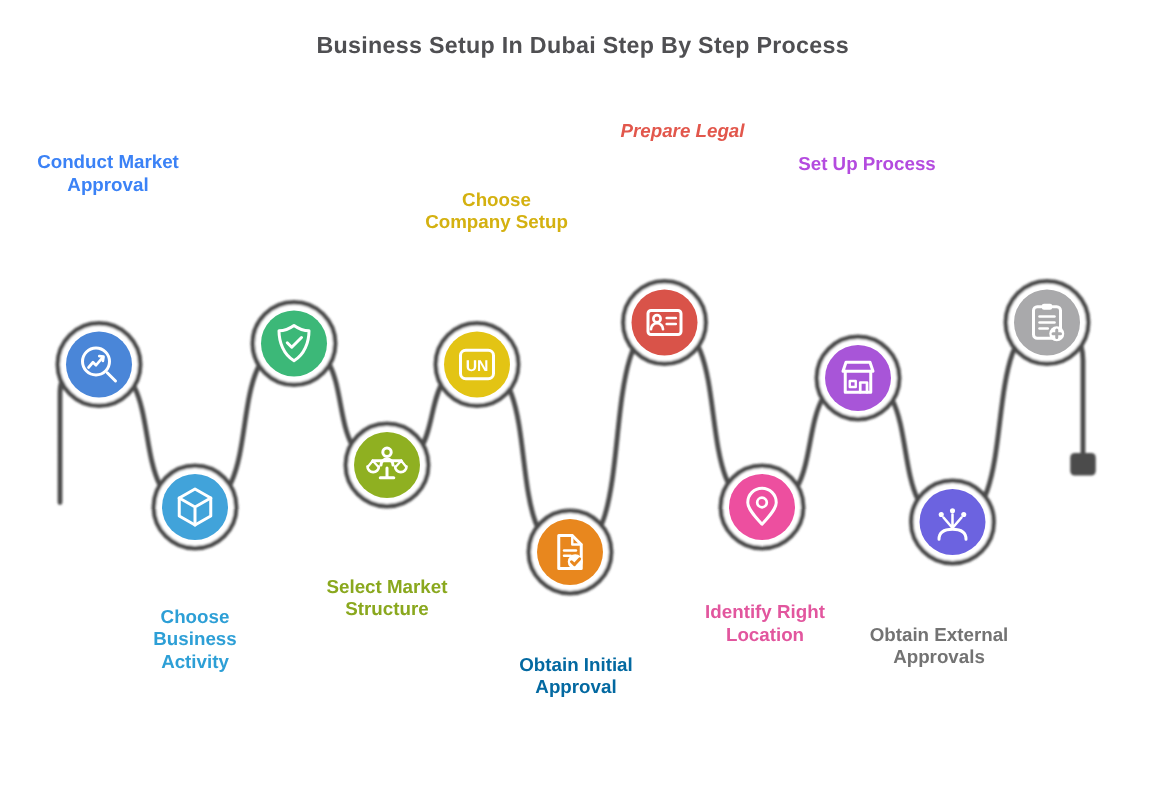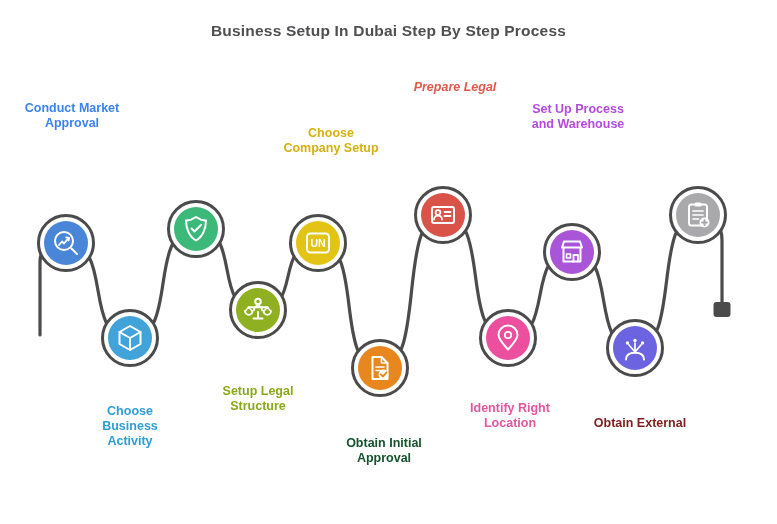--- a/index.html
+++ b/index.html
@@ -187,46 +187,46 @@
   </div>
 
   <div class="label" style="left: 70px; top: 404px; width: 120px; color: rgb(45, 159, 214);">
     <span>Choose</span>
     <span>Business</span>
     <span>Activity</span>
   </div>
 
 
   <div class="label" style="left: 200px; top: 384px; width: 116px; color: rgb(138, 168, 30);">
-    <span>Setup Legal</span>
+    <span>Select Market</span>
     <span>Structure</span>
   </div>
 
   <div class="label" style="left: 273px; top: 126px; width: 116px; color: rgb(212, 177, 16);">
     <span>Choose</span>
     <span>Company Setup</span>
   </div>
 
-  <div class="label" style="left: 326px; top: 436px; width: 116px; color: #14532d;">
+  <div class="label" style="left: 326px; top: 436px; width: 116px; color: #0369a1;">
     <span>Obtain Initial</span>
     <span>Approval</span>
   </div>
 
   <div class="label" style="left: 397px; top: 80px; width: 116px; color: rgb(226, 87, 76); font-style: italic;">
     <span>Prepare Legal</span>
   </div>
 
   <div class="label" style="left: 452px; top: 401px; width: 116px; color: rgb(226, 86, 158);">
     <span>Identify Right</span>
     <span>Location</span>
   </div>
 
   <div class="label" style="left: 518px; top: 102px; width: 120px; color: rgb(180, 75, 223);">
     <span>Set Up Process</span>
-    <span>and Warehouse</span>
-  </div>
-
-  <div class="label" style="left: 582px; top: 416px; width: 116px; color: #7f1d1d;">
+  </div>
+
+  <div class="label" style="left: 568px; top: 416px; width: 116px; color: #737373;">
     <span>Obtain External</span>
+    <span>Approvals</span>
   </div>
 
 
 </div>
 
 </body></html>

